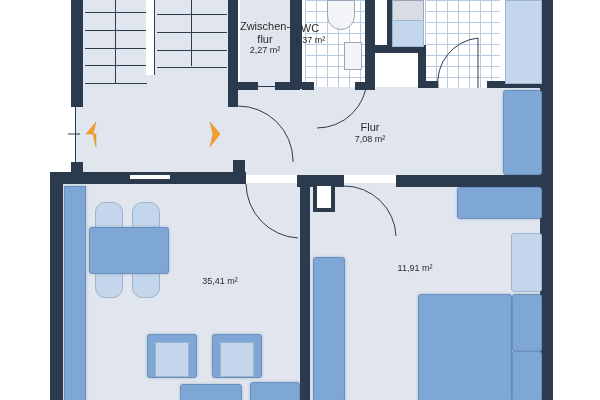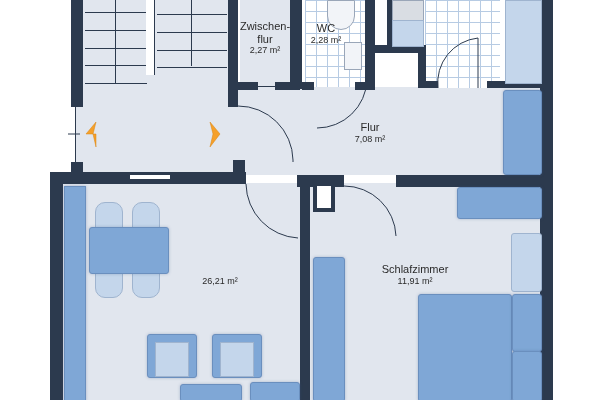--- a/index.html
+++ b/index.html
@@ -106,27 +106,26 @@
   <polygon points="96,134 86,134 96,122 93,134 96,147" fill="#f5a02a" stroke="#d88412" stroke-width="0.5"></polygon>
   <polygon points="210,122 220,134 210,147 213,134" fill="#f5a02a" stroke="#d88412" stroke-width="0.5"></polygon>
   <line x1="68" y1="134" x2="80" y2="134" stroke="#2c3a4e" stroke-width="1"></line>
 </svg>
 
 <div class="label" style="left:238px;top:20px;width:54px;">
   <span class="n">Zwischen-</span>
   <span class="n">flur</span>
   <span class="a">2,27 m²</span>
 </div>
-<div class="label" style="left:306px;top:22px;width:40px;">
+<div class="label" style="left:290px;top:22px;width:40px;">
   <span class="n">WC</span>
-  <span class="a">2,28 m²</span>
+  <span class="a">1,37 m²</span>
 </div>
 <div class="label" style="left:345px;top:121px;width:50px;">
   <span class="n">Flur</span>
   <span class="a">7,08 m²</span>
 </div>
 <div class="label" style="left:180px;top:276px;width:80px;">
-  <span class="a">26,21 m²</span>
+  <span class="a">35,41 m²</span>
 </div>
 <div class="label" style="left:370px;top:263px;width:90px;">
-  <span class="n">Schlafzimmer</span>
   <span class="a">11,91 m²</span>
 </div>
 
 </body></html>

